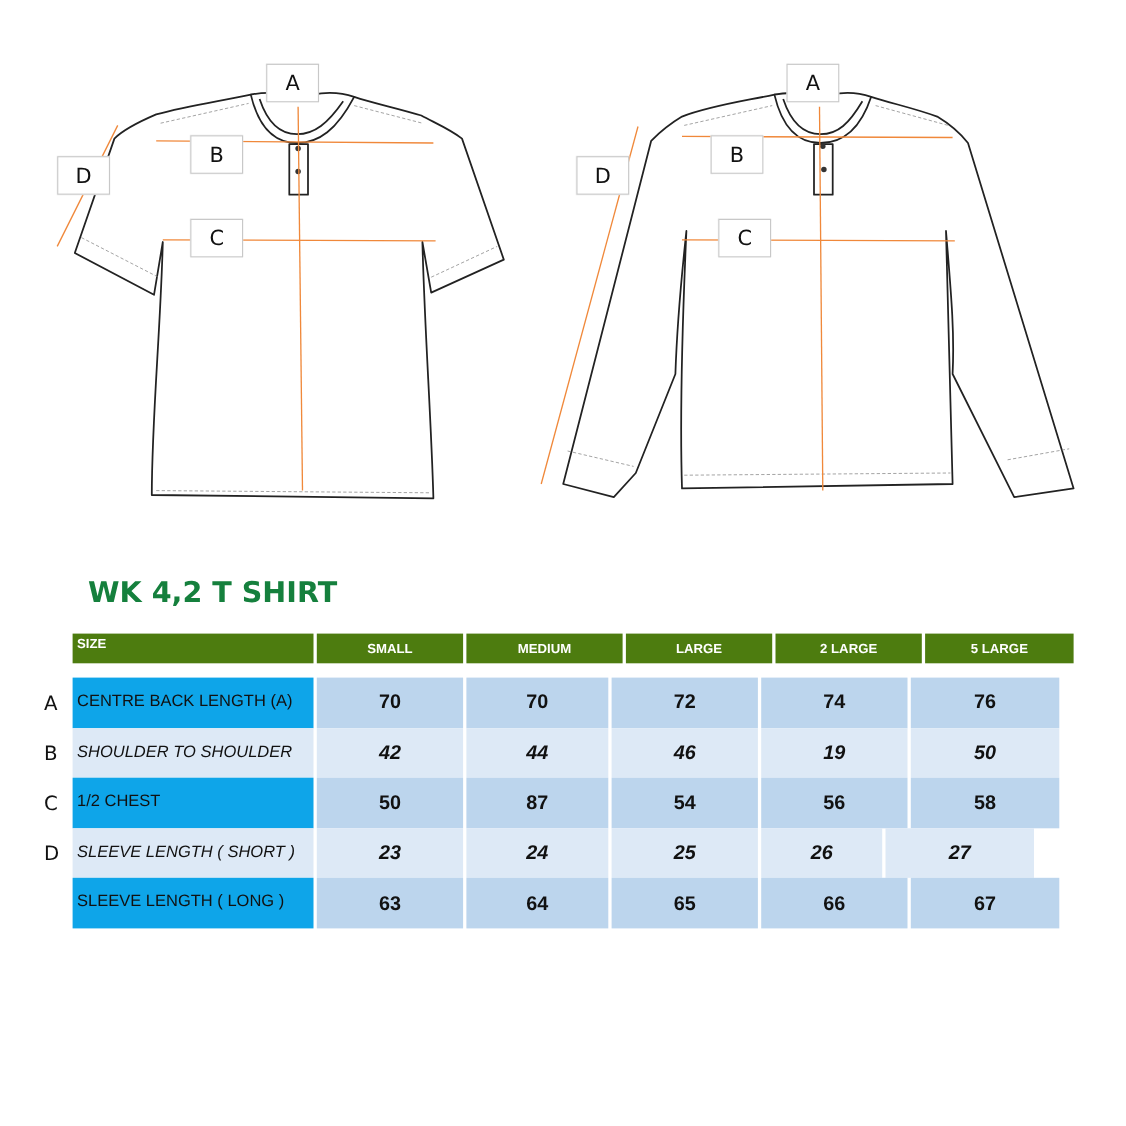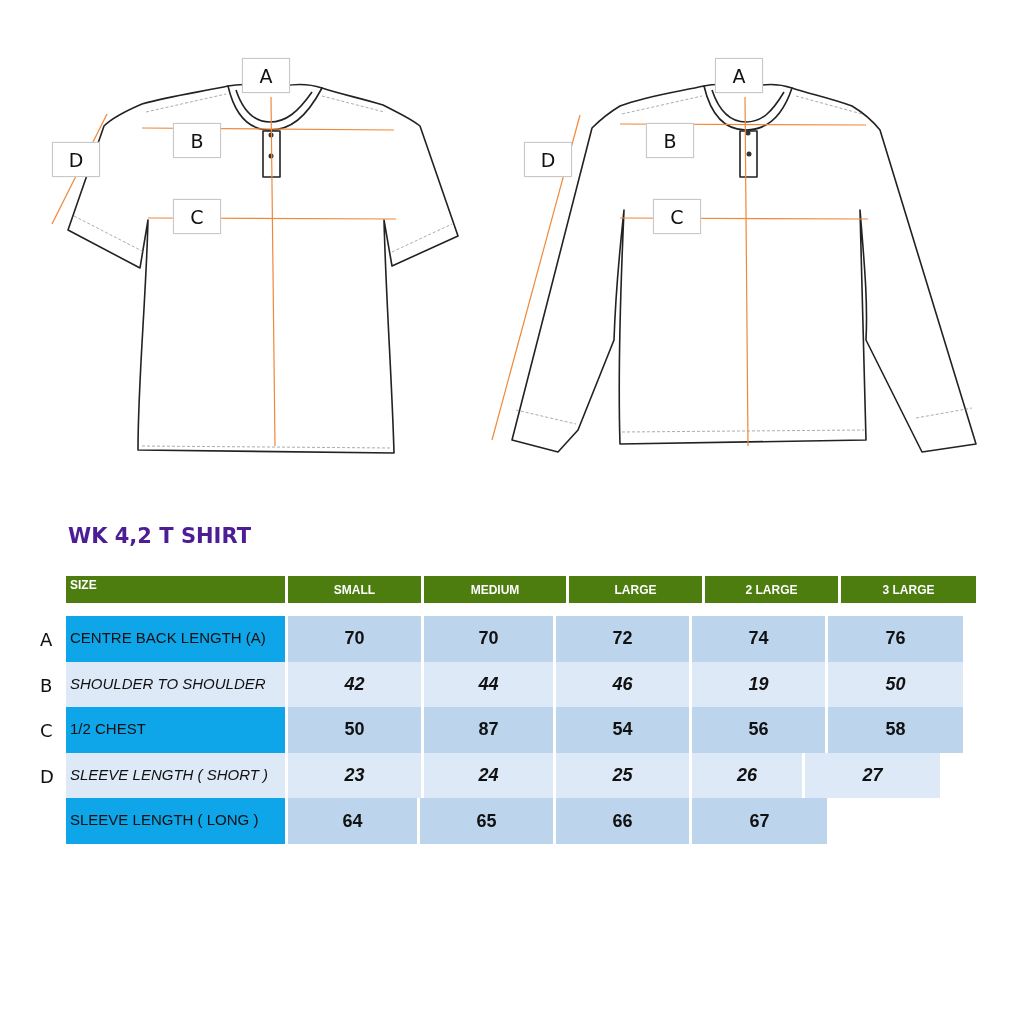--- a/index.html
+++ b/index.html
@@ -1,19 +1,19 @@
 <!DOCTYPE html>
 <html><head>
 <meta charset="utf-8">
 <style>
   html, body { margin:0; padding:0; background:#ffffff; }
   body { width:1024px; height:1024px; position:relative; overflow:hidden; font-family:"Liberation Sans", sans-serif; }
   .figure { position:absolute; }
   .label-box { position:absolute; background:#fff; border:1px solid #c8c8c8; box-shadow:0 0 1px #ddd; display:flex; align-items:center; justify-content:center; font-family:"DejaVu Sans", sans-serif; font-size:19px; color:#111; }
-  .title { position:absolute; left:68px; top:524px; font-family:"DejaVu Sans", sans-serif; font-weight:bold; font-size:21px; color:#4c1d95; }
+  .title { position:absolute; left:80px; top:524px; font-family:"DejaVu Sans", sans-serif; font-weight:bold; font-size:26px; color:#15803d; }
   .tbl { position:absolute; left:66px; top:576px; }
   .hdr { display:flex; }
   .cell { box-sizing:border-box; display:flex; align-items:center; margin-right:3px; }
   .hcell { background:#4d7c0f; color:#fff; font-weight:bold; font-size:12px; height:27px; justify-content:center; }
   .hcell.first { justify-content:flex-start; padding-left:4px; align-items:flex-start; padding-top:2px; }
   .row { display:flex; height:45.6px; }
   .row .cell { height:100%; justify-content:center; font-weight:bold; font-size:18px; color:#111; }
   .row .cell.first { justify-content:flex-start; padding-left:4px; font-weight:normal; font-size:15px; align-items:flex-start; padding-top:13px; }
   .row.dark .cell { background:#bcd5ed; }
   .row.light .cell { background:#dde9f6;font-style:italic; }
@@ -85,21 +85,21 @@
 
 <div class="title">WK 4,2 T SHIRT</div>
 
 <div class="tbl">
   <div class="hdr">
     <div class="cell hcell first" style="width:219px">SIZE</div>
     <div class="cell hcell" style="width:133px">SMALL</div>
     <div class="cell hcell" style="width:142px">MEDIUM</div>
     <div class="cell hcell" style="width:133px">LARGE</div>
     <div class="cell hcell" style="width:133px">2 LARGE</div>
-    <div class="cell hcell" style="width:135px;margin-right:0">3 LARGE</div>
+    <div class="cell hcell" style="width:135px;margin-right:0">5 LARGE</div>
   </div>
   <div style="height:13px"></div>
   <div class="row dark">
     <div class="cell first" style="width:219px">CENTRE BACK LENGTH (A)</div>
     <div class="cell" style="width:133px">70</div>
     <div class="cell" style="width:129px">70</div>
     <div class="cell" style="width:133px">72</div>
     <div class="cell" style="width:133px">74</div>
     <div class="cell" style="width:135px;margin-right:0">76</div>
   </div>
@@ -122,20 +122,21 @@
   <div class="row light">
     <div class="cell first" style="width:219px">SLEEVE LENGTH ( SHORT )</div>
     <div class="cell" style="width:133px">23</div>
     <div class="cell" style="width:129px">24</div>
     <div class="cell" style="width:133px">25</div>
     <div class="cell" style="width:110px">26</div>
     <div class="cell" style="width:135px;margin-right:0">27</div>
   </div>
   <div class="row dark">
     <div class="cell first" style="width:219px">SLEEVE LENGTH ( LONG )</div>
+    <div class="cell" style="width:133px">63</div>
     <div class="cell" style="width:129px">64</div>
     <div class="cell" style="width:133px">65</div>
     <div class="cell" style="width:133px">66</div>
     <div class="cell" style="width:135px;margin-right:0">67</div>
   </div>
 </div>
 
 <div class="rowletter" style="top:629px">A</div>
 <div class="rowletter" style="top:675px">B</div>
 <div class="rowletter" style="top:720px">C</div>

